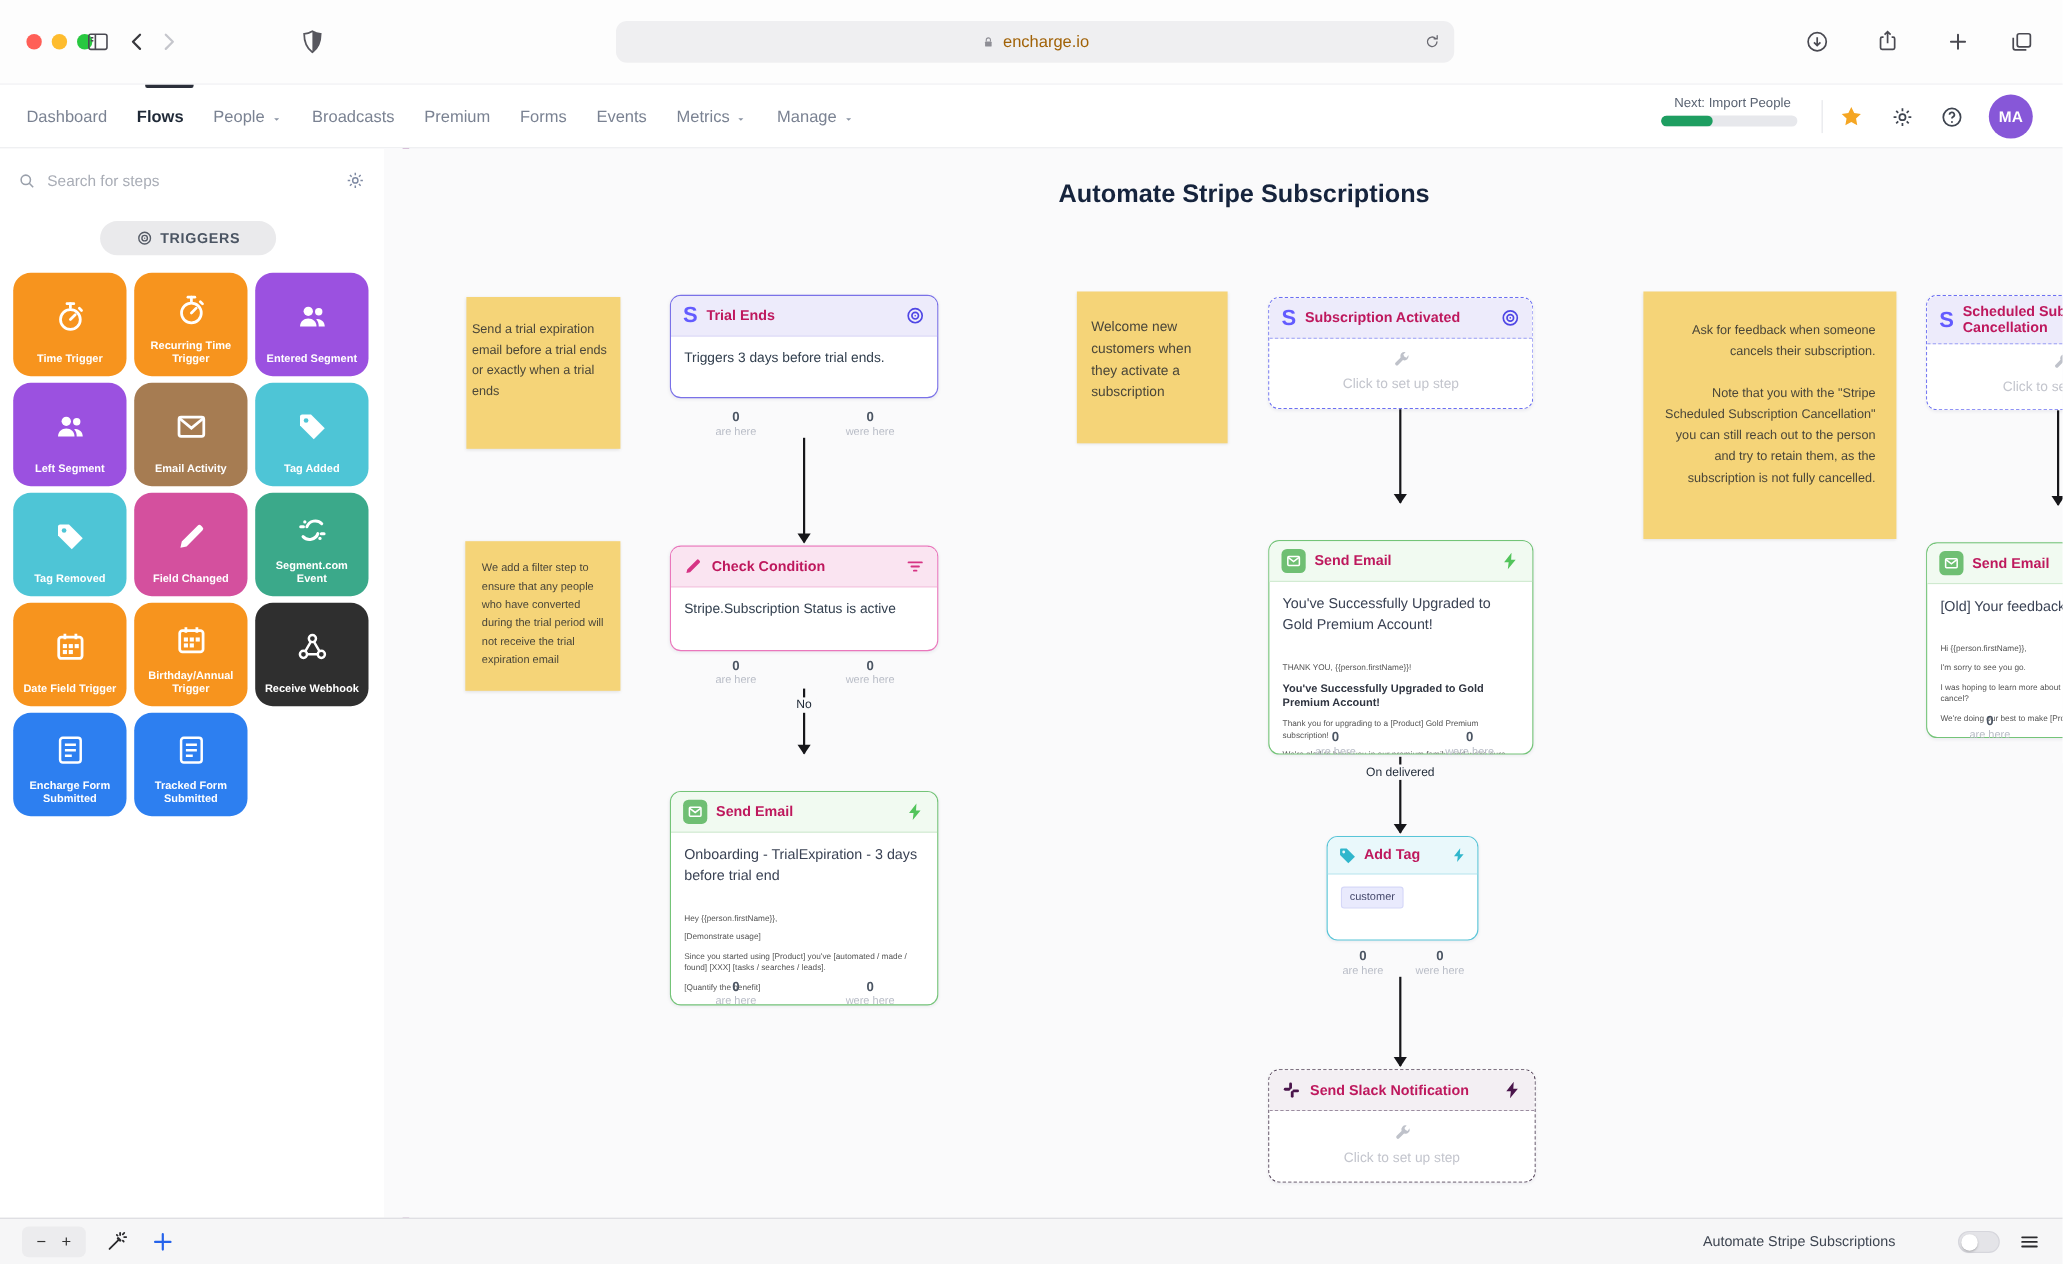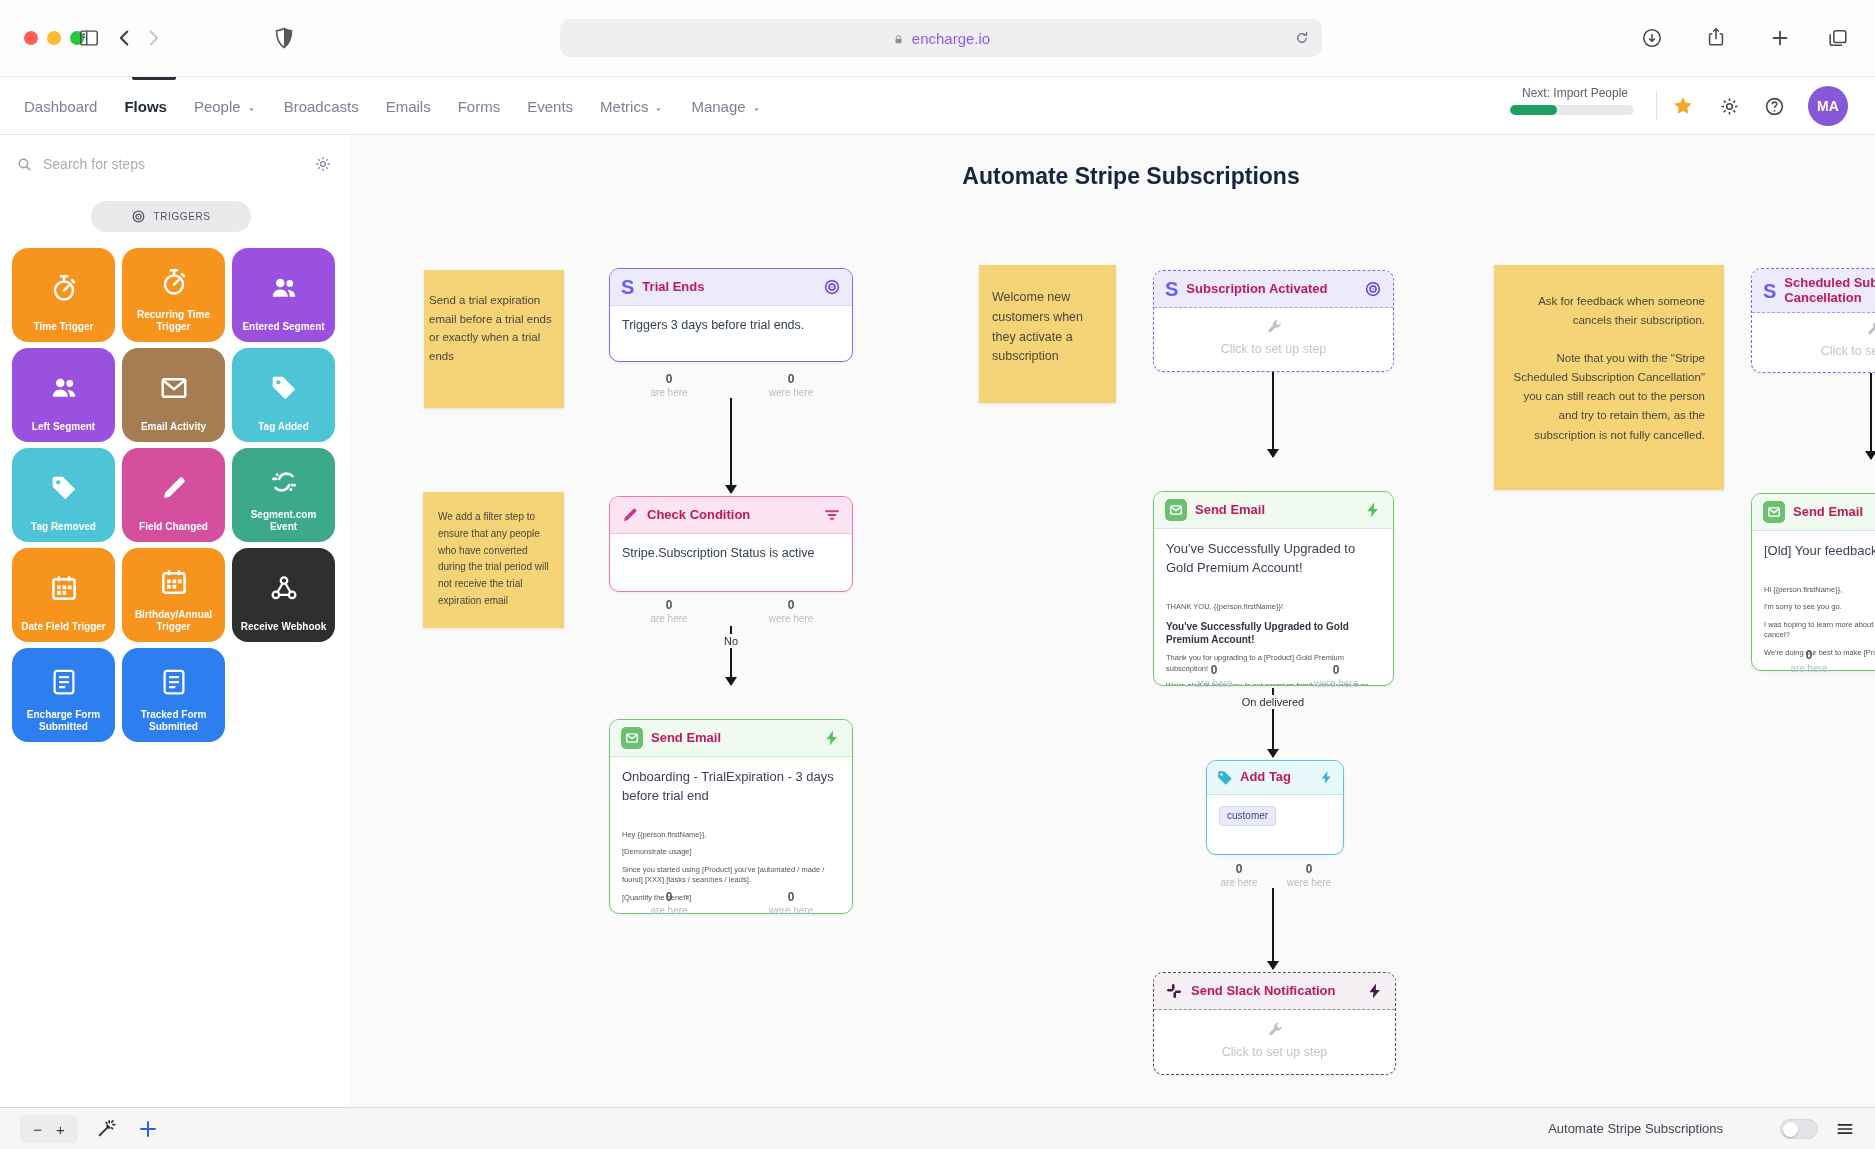--- a/index.html
+++ b/index.html
@@ -7,21 +7,21 @@
     font-family:"Liberation Sans", sans-serif; }
 
   
   .browser-bar{position:absolute;left:0;top:0;width:1875px;height:77px;background:#fdfdfd;border-bottom:1px solid #ececef;}
   .traffic{position:absolute;left:24px;top:31px;display:flex;gap:9px;}
   .traffic i{width:14px;height:14px;border-radius:50%;display:block;}
   .t-red{background:#FF5F57}.t-yellow{background:#FEBC2E}.t-green{background:#28C840}
   .b-ic{position:absolute;width:22px;height:22px;color:#4a4a52;}
   .b-ic svg{width:100%;height:100%;}
   .url-bar{position:absolute;left:560px;top:19px;width:762px;height:38px;background:#efeff1;border-radius:10px;display:flex;align-items:center;justify-content:center;gap:7px;}
-  .url-text{font-size:15px;color:#8b5cf6;}
+  .url-text{font-size:15px;color:#a16207;}
   .lock-ic{width:13px;height:13px;color:#8e8e95;}
   .lock-ic svg{width:100%;height:100%;}
   .refresh-ic{position:absolute;right:12px;top:11px;width:16px;height:16px;color:#6a6a72;}
   .refresh-ic svg{width:100%;height:100%;}
 
   
   .app-nav{position:absolute;left:0;top:77px;width:1875px;height:58px;background:#fff;border-bottom:1px solid #e5e6ea;}
   .nav-items{position:absolute;left:24px;top:0;height:58px;display:flex;align-items:center;gap:27px;}
   .nav-item{font-size:15px;color:#7a8292;display:flex;align-items:center;gap:5px;cursor:pointer;white-space:nowrap;}
   .nav-item.active{color:#1f2937;font-weight:700;}
@@ -45,21 +45,21 @@
   .search-row{position:absolute;left:16px;top:14px;width:316px;height:30px;display:flex;align-items:center;gap:10px;}
   .search-ic{width:17px;height:17px;color:#9aa0ab;flex:none;}
   .search-ic svg{width:100%;height:100%;}
   .search-input{flex:1;border:none;outline:none;font-size:14px;color:#444;background:transparent;font-family:"Liberation Sans",sans-serif;}
   .search-input::placeholder{color:#a9adb6;}
   .panel-gear{width:18px;height:18px;color:#7f8aa3;flex:none;}
   .panel-gear svg{width:100%;height:100%;}
   .triggers-pill{position:absolute;left:91px;top:66px;width:160px;height:31px;border-radius:16px;background:#eaeaec;display:flex;align-items:center;justify-content:center;gap:7px;}
   .pill-ic{width:15px;height:15px;color:#555b66;}
   .pill-ic svg{width:100%;height:100%;}
-  .pill-label{font-size:10px;font-weight:400;letter-spacing:.6px;color:#4b5563;}
+  .pill-label{font-size:13px;font-weight:700;letter-spacing:.6px;color:#4b5563;}
   .tile-grid{position:absolute;left:12px;top:113px;display:grid;grid-template-columns:repeat(3,103px);grid-auto-rows:94px;gap:6px 7px;}
   .tile{background:var(--tile-c,#999);border-radius:16px;color:#fff;display:flex;flex-direction:column;align-items:center;padding:8px 5px 9px;cursor:pointer;}
   .t-ic{flex:1;display:flex;align-items:center;justify-content:center;width:32px;}
   .t-ic svg{width:30px;height:30px;}
   .t-label{font-size:10px;font-weight:700;text-align:center;line-height:1.22;}
 
   
   .canvas{position:absolute;left:349px;top:135px;width:1526px;height:972px;background:#FAFAFB;overflow:hidden;}
   .flow-title{position:absolute;left:782px;top:28px;transform:translateX(-50%);font-size:23px;font-weight:700;color:#16243d;white-space:nowrap;}
   .sticky{position:absolute;background:#F5D478;color:#4a4639;box-shadow:0 1px 3px rgba(0,0,0,.10);}
@@ -186,21 +186,21 @@
     <span class="nav-item">
         <span>People</span>
         <span class="caret"><svg viewBox="0 0 24 24" fill="currentColor">
             <path d="M7 10 l5 5 5-5z"></path>
           </svg></span>
       </span>
     <span class="nav-item">
         <span>Broadcasts</span>
       </span>
     <span class="nav-item">
-        <span>Emails</span>
+        <span>Premium</span>
       </span>
     <span class="nav-item">
         <span>Forms</span>
       </span>
     <span class="nav-item">
         <span>Events</span>
       </span>
     <span class="nav-item">
         <span>Metrics</span>
         <span class="caret"><svg viewBox="0 0 24 24" fill="currentColor">

